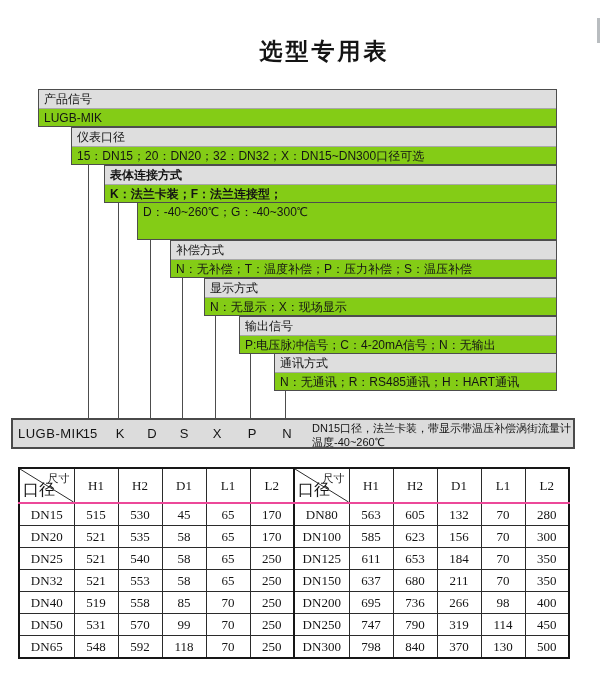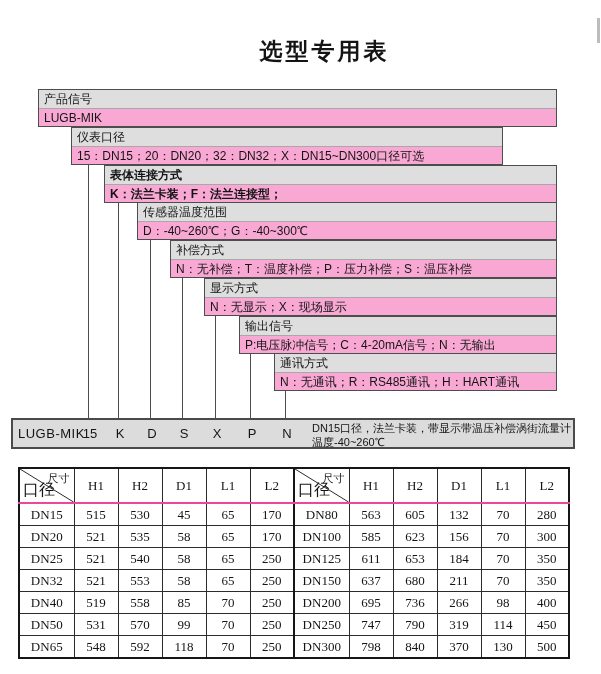--- a/index.html
+++ b/index.html
@@ -10,21 +10,21 @@
   .title{
     position:absolute;top:36px;left:0;right:0;text-align:center;
     font-size:23px;font-weight:bold;letter-spacing:3px;padding-left:48px;
   }
   .scroll-thumb{
     position:absolute;left:597px;top:18px;width:3px;height:25px;background:#b9bdc0;
   }
   
   .level-box{
     position:absolute;height:38px;box-sizing:border-box;
-    border:1px solid var(--box-border);background:#f9a8d4;
+    border:1px solid var(--box-border);background:#84cc16;
   }
   .lv-h{
     height:18px;background:var(--hdr-bg);font-size:12px;line-height:18px;
     padding-left:5px;border-bottom:1px solid #a8a8a8;white-space:nowrap;overflow:hidden;
   }
   .lv-b{
     height:19px;font-size:12px;line-height:19px;padding-left:5px;
     white-space:nowrap;overflow:hidden;
   }
   .conn{position:absolute;width:1px;background:var(--box-border);}
@@ -62,30 +62,29 @@
 <body>
 
 <div class="canvas" style="--hdr-bg: #dedede; --row-bg: #dcdcdc; --box-border: #4d4d4d;">
   <div class="title">选型专用表</div>
   <div class="scroll-thumb"></div>
   <div id="diagram">
       <div class="level-box" style="left: 38px; top: 89px; width: 519px;">
         <div class="lv-h">产品信号</div>
         <div class="lv-b">LUGB-MIK</div>
       </div>
-      <div class="level-box" style="left: 71px; top: 127px; width: 432px;">
+      <div class="level-box" style="left: 71px; top: 127px; width: 486px;">
         <div class="lv-h">仪表口径</div>
         <div class="lv-b">15：DN15；20：DN20；32：DN32；X：DN15~DN300口径可选</div>
       </div>
       <div class="level-box" style="left: 104px; top: 165px; width: 453px; font-weight: bold;">
         <div class="lv-h">表体连接方式</div>
         <div class="lv-b">K：法兰卡装；F：法兰连接型；</div>
       </div>
       <div class="level-box" style="left: 137px; top: 202px; width: 420px;">
-        <div class="lv-h">传感器温度范围</div>
         <div class="lv-b">D：-40~260℃；G：-40~300℃</div>
       </div>
       <div class="level-box" style="left: 170px; top: 240px; width: 387px;">
         <div class="lv-h">补偿方式</div>
         <div class="lv-b">N：无补偿；T：温度补偿；P：压力补偿；S：温压补偿</div>
       </div>
       <div class="level-box" style="left: 204px; top: 278px; width: 353px;">
         <div class="lv-h">显示方式</div>
         <div class="lv-b">N：无显示；X：现场显示</div>
       </div>

